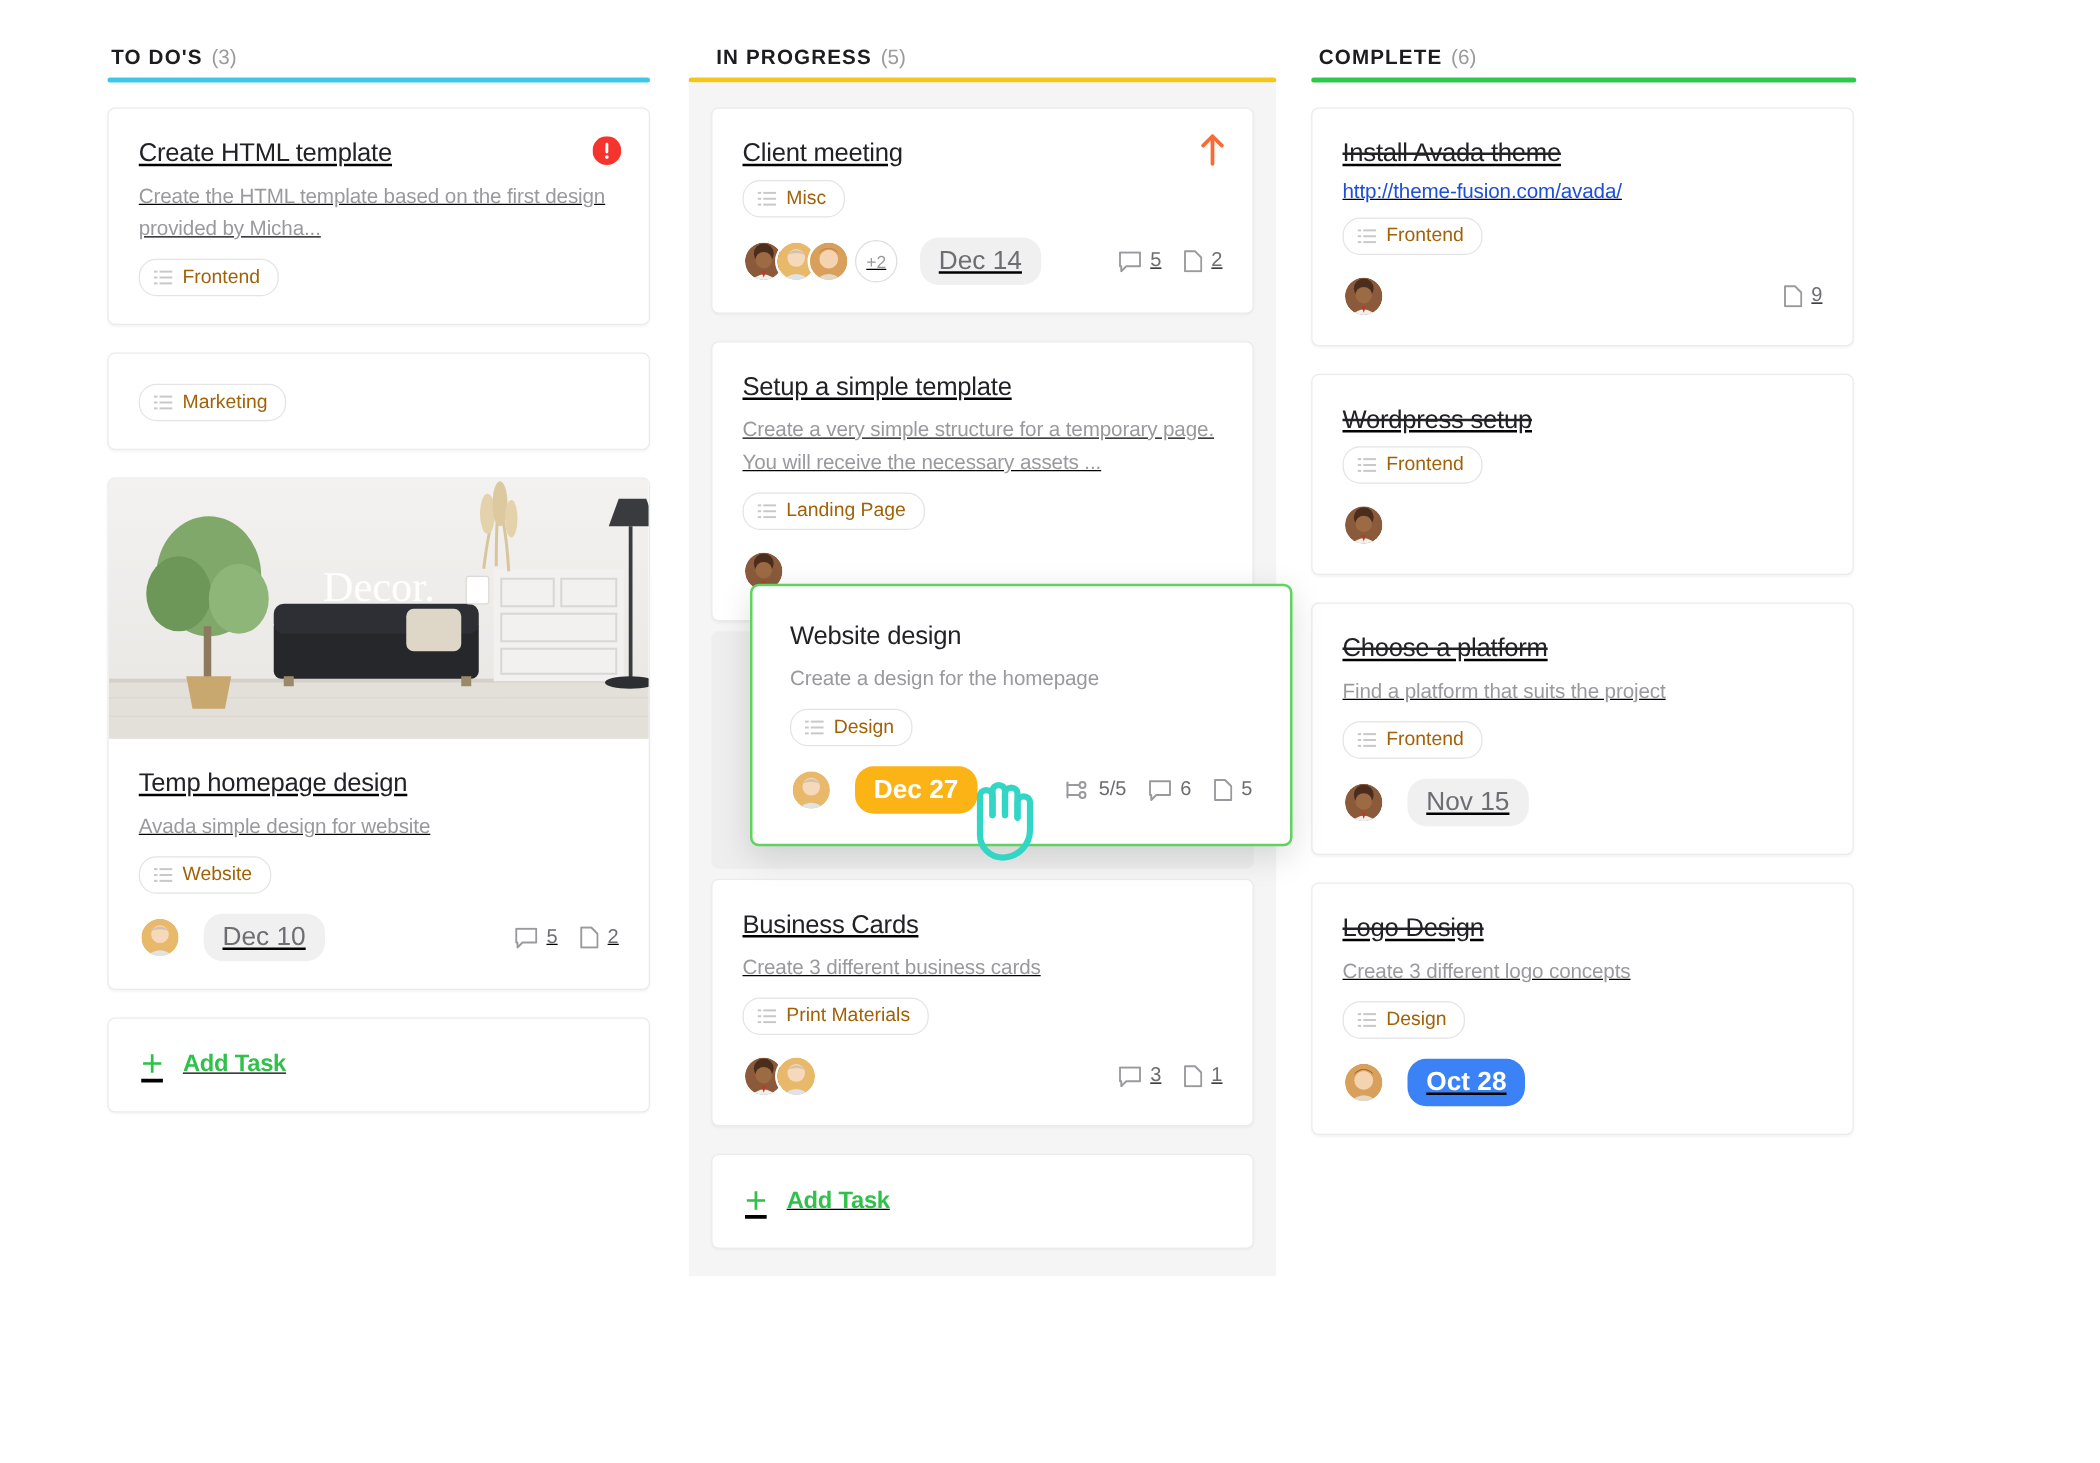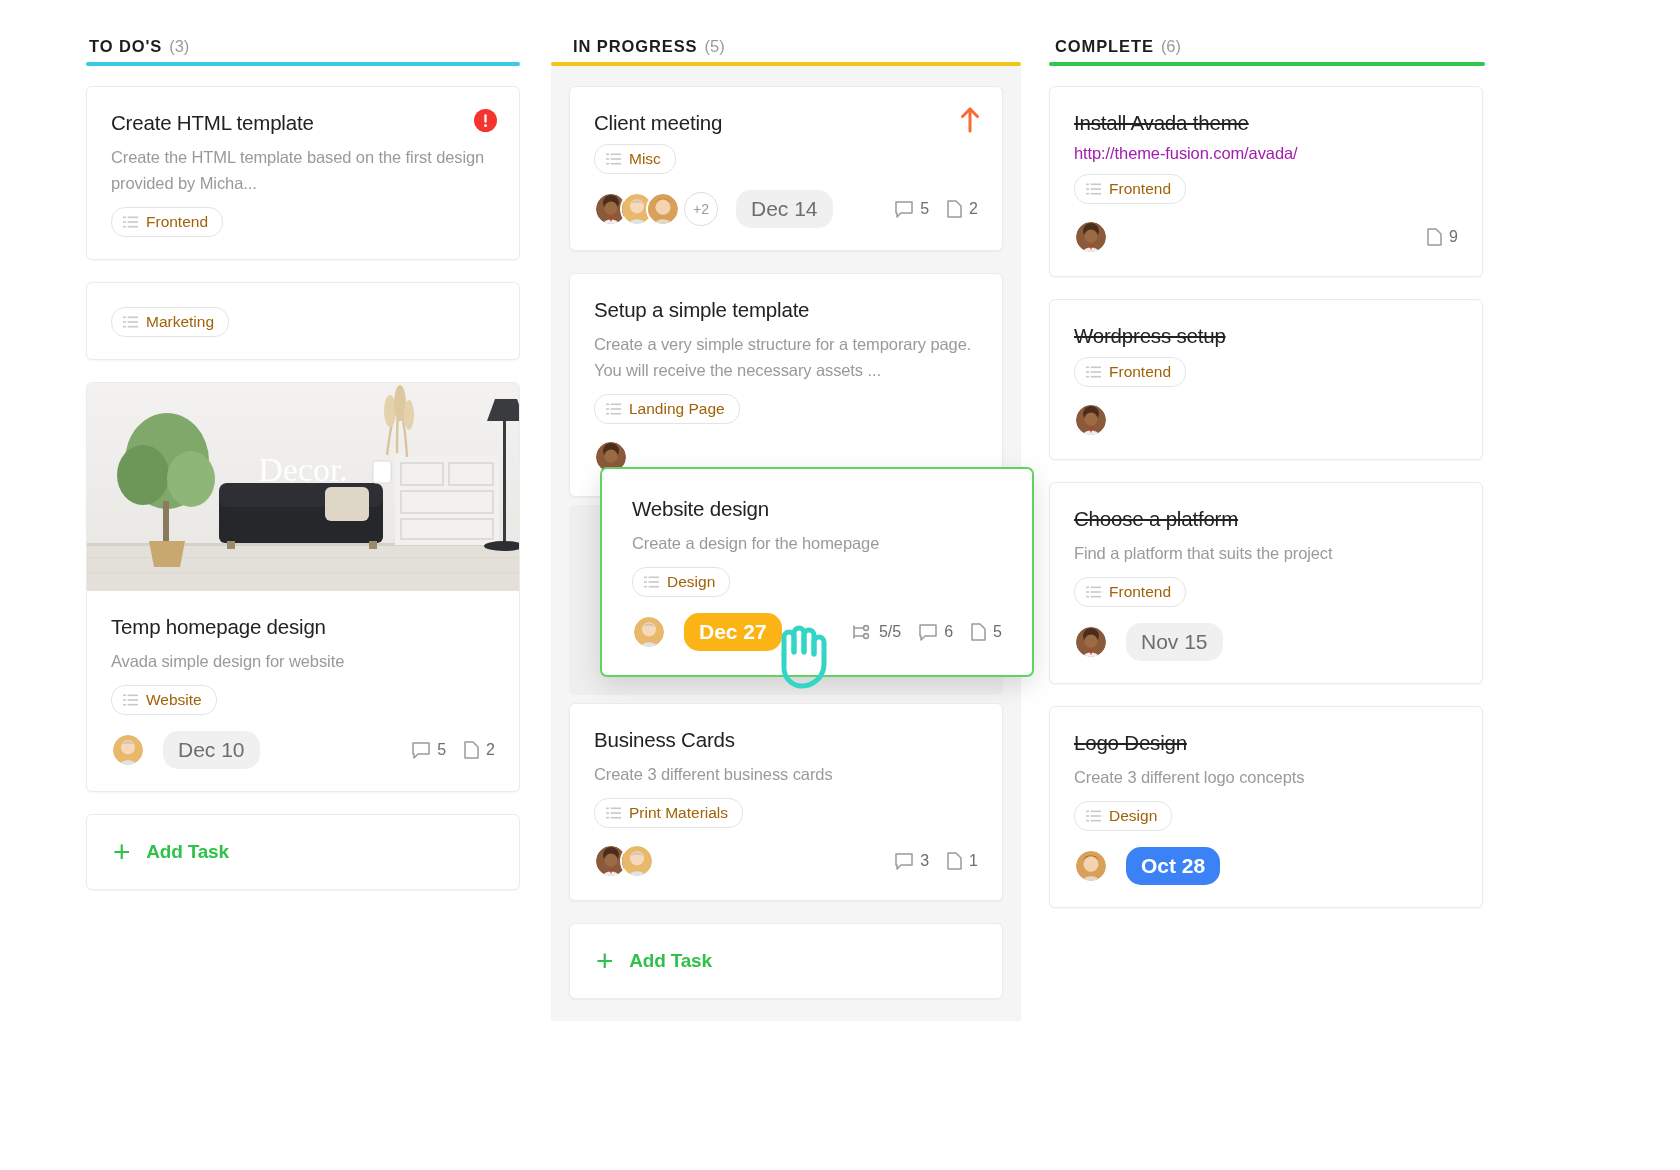--- a/index.html
+++ b/index.html
@@ -39,21 +39,21 @@
     font-weight: normal;
     color: #9b9b9e;
     margin-left: 7px;
     letter-spacing: 0;
     font-size: 16.5px;
   }
   .rule { height: 4px; border-radius: 2px; width: 434px; }
   #col-prog .rule { width: 470px; margin-left: 0; }
   #col-done .rule { width: 436px; }
 
-  .col-body { padding-top: 20px; }
+  .col-body { padding-top: 20px; text-decoration: underline; }
   #col-prog .col-body {
     background: #f5f5f5;
     padding: 20px 18px 22px 18px;
     width: 470px;
   }
 
   .card {
     background: #fff;
     border: 1px solid #ebebeb;
     border-radius: 6px;
@@ -75,21 +75,21 @@
   .card-title.done { text-decoration: line-through; }
   .card-desc {
     font-size: 16.5px;
     color: #9a9a9e;
     line-height: 26px;
     margin-bottom: 11px;
     letter-spacing: -0.1px;
   }
   .card-link {
     font-size: 16.5px;
-    color: #a21caf;
+    color: #1d4ed8;
     margin-bottom: 11px;
     letter-spacing: -0.1px;
     display: block;
     text-decoration: none;
   }
 
   .tag {
     display: inline-flex;
     align-items: center;
     gap: 8px;

